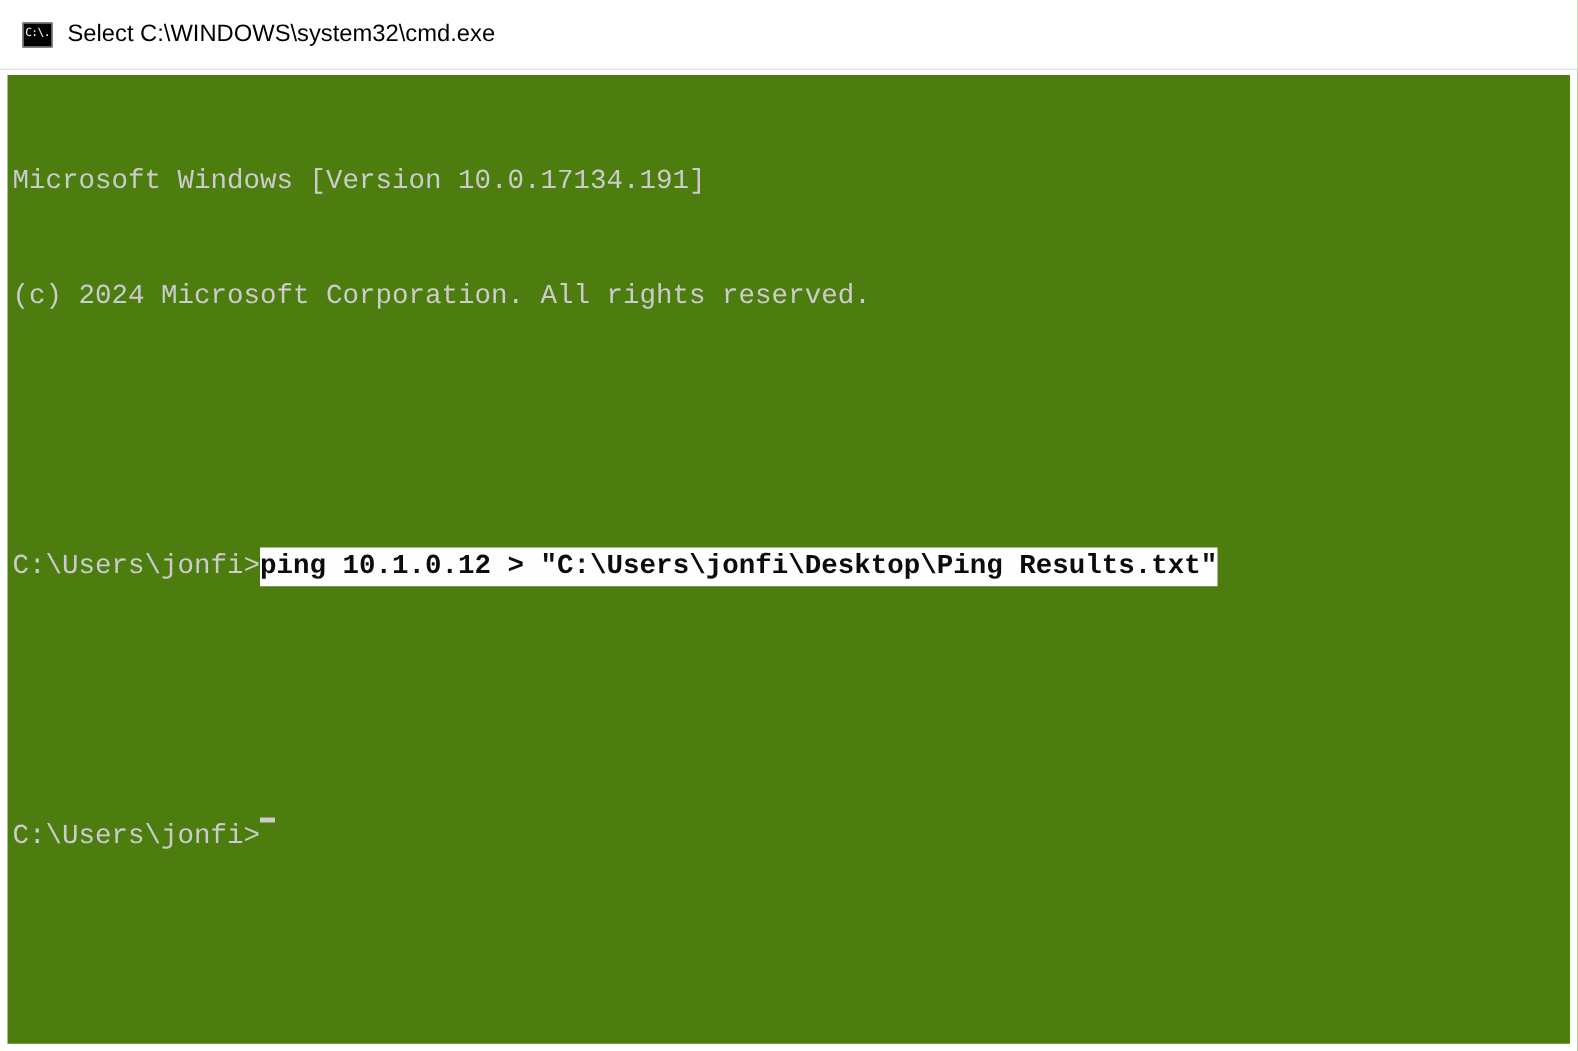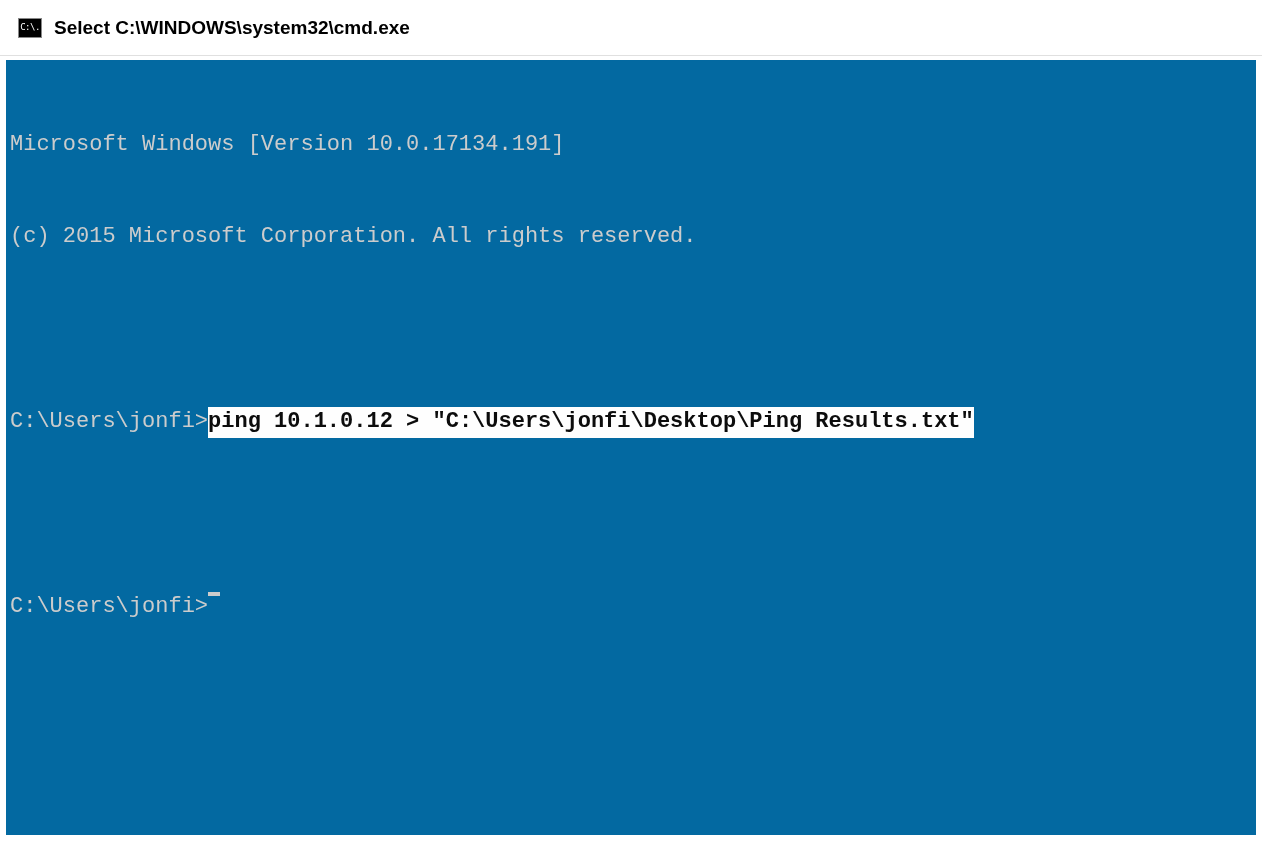--- a/index.html
+++ b/index.html
@@ -42,25 +42,25 @@
     .cmd-icon-inner {
       color: #ffffff;
       font-family: Consolas, monospace;
       font-size: 9px;
       line-height: 1;
       letter-spacing: -0.5px;
     }
     .window-title {
       font-size: 19px;
       color: #000000;
-      font-weight: 700;
+      font-weight: 400;
     }
     .terminal {
       flex: 1;
-      background: #0369a1;
+      background: #4d7c0f;
       color: #cccccc;
       font-family: Consolas, "Courier New", monospace;
       font-size: 22px;
       padding: 8px 4px;
       line-height: 1.4;
       white-space: pre;
       overflow: hidden;
       border: 6px solid #ffffff;
       border-top: 4px solid #ffffff;
     }
@@ -76,33 +76,34 @@
       display: inline-block;
       width: 12px;
       height: 4px;
       background: #cccccc;
       vertical-align: bottom;
       margin-bottom: 2px;
     }
     .prompt-line {
       display: flex;
       flex-wrap: nowrap;
+      margin-top: 31px;
     }
   </style>
 </head>
 <body>
 
 <div class="window">
   <div class="title-bar">
     <div class="cmd-icon">
       <span class="cmd-icon-inner">C:\.</span>
     </div>
     <div class="window-title">Select C:\WINDOWS\system32\cmd.exe</div>
   </div>
   <div class="terminal">
     <span class="term-line">Microsoft Windows [Version 10.0.17134.191]</span>
-    <span class="term-line">(c) 2015 Microsoft Corporation. All rights reserved.</span>
+    <span class="term-line">(c) 2024 Microsoft Corporation. All rights reserved.</span>
     <span class="term-line"> </span>
     <div class="prompt-line"><span>C:\Users\jonfi&gt;</span><span class="selected">ping 10.1.0.12 &gt; "C:\Users\jonfi\Desktop\Ping Results.txt"</span></div>
     <span class="term-line"> </span>
     <div class="prompt-line"><span>C:\Users\jonfi&gt;</span><span class="cursor"></span></div>
   </div>
 </div>
 
 </body></html>

